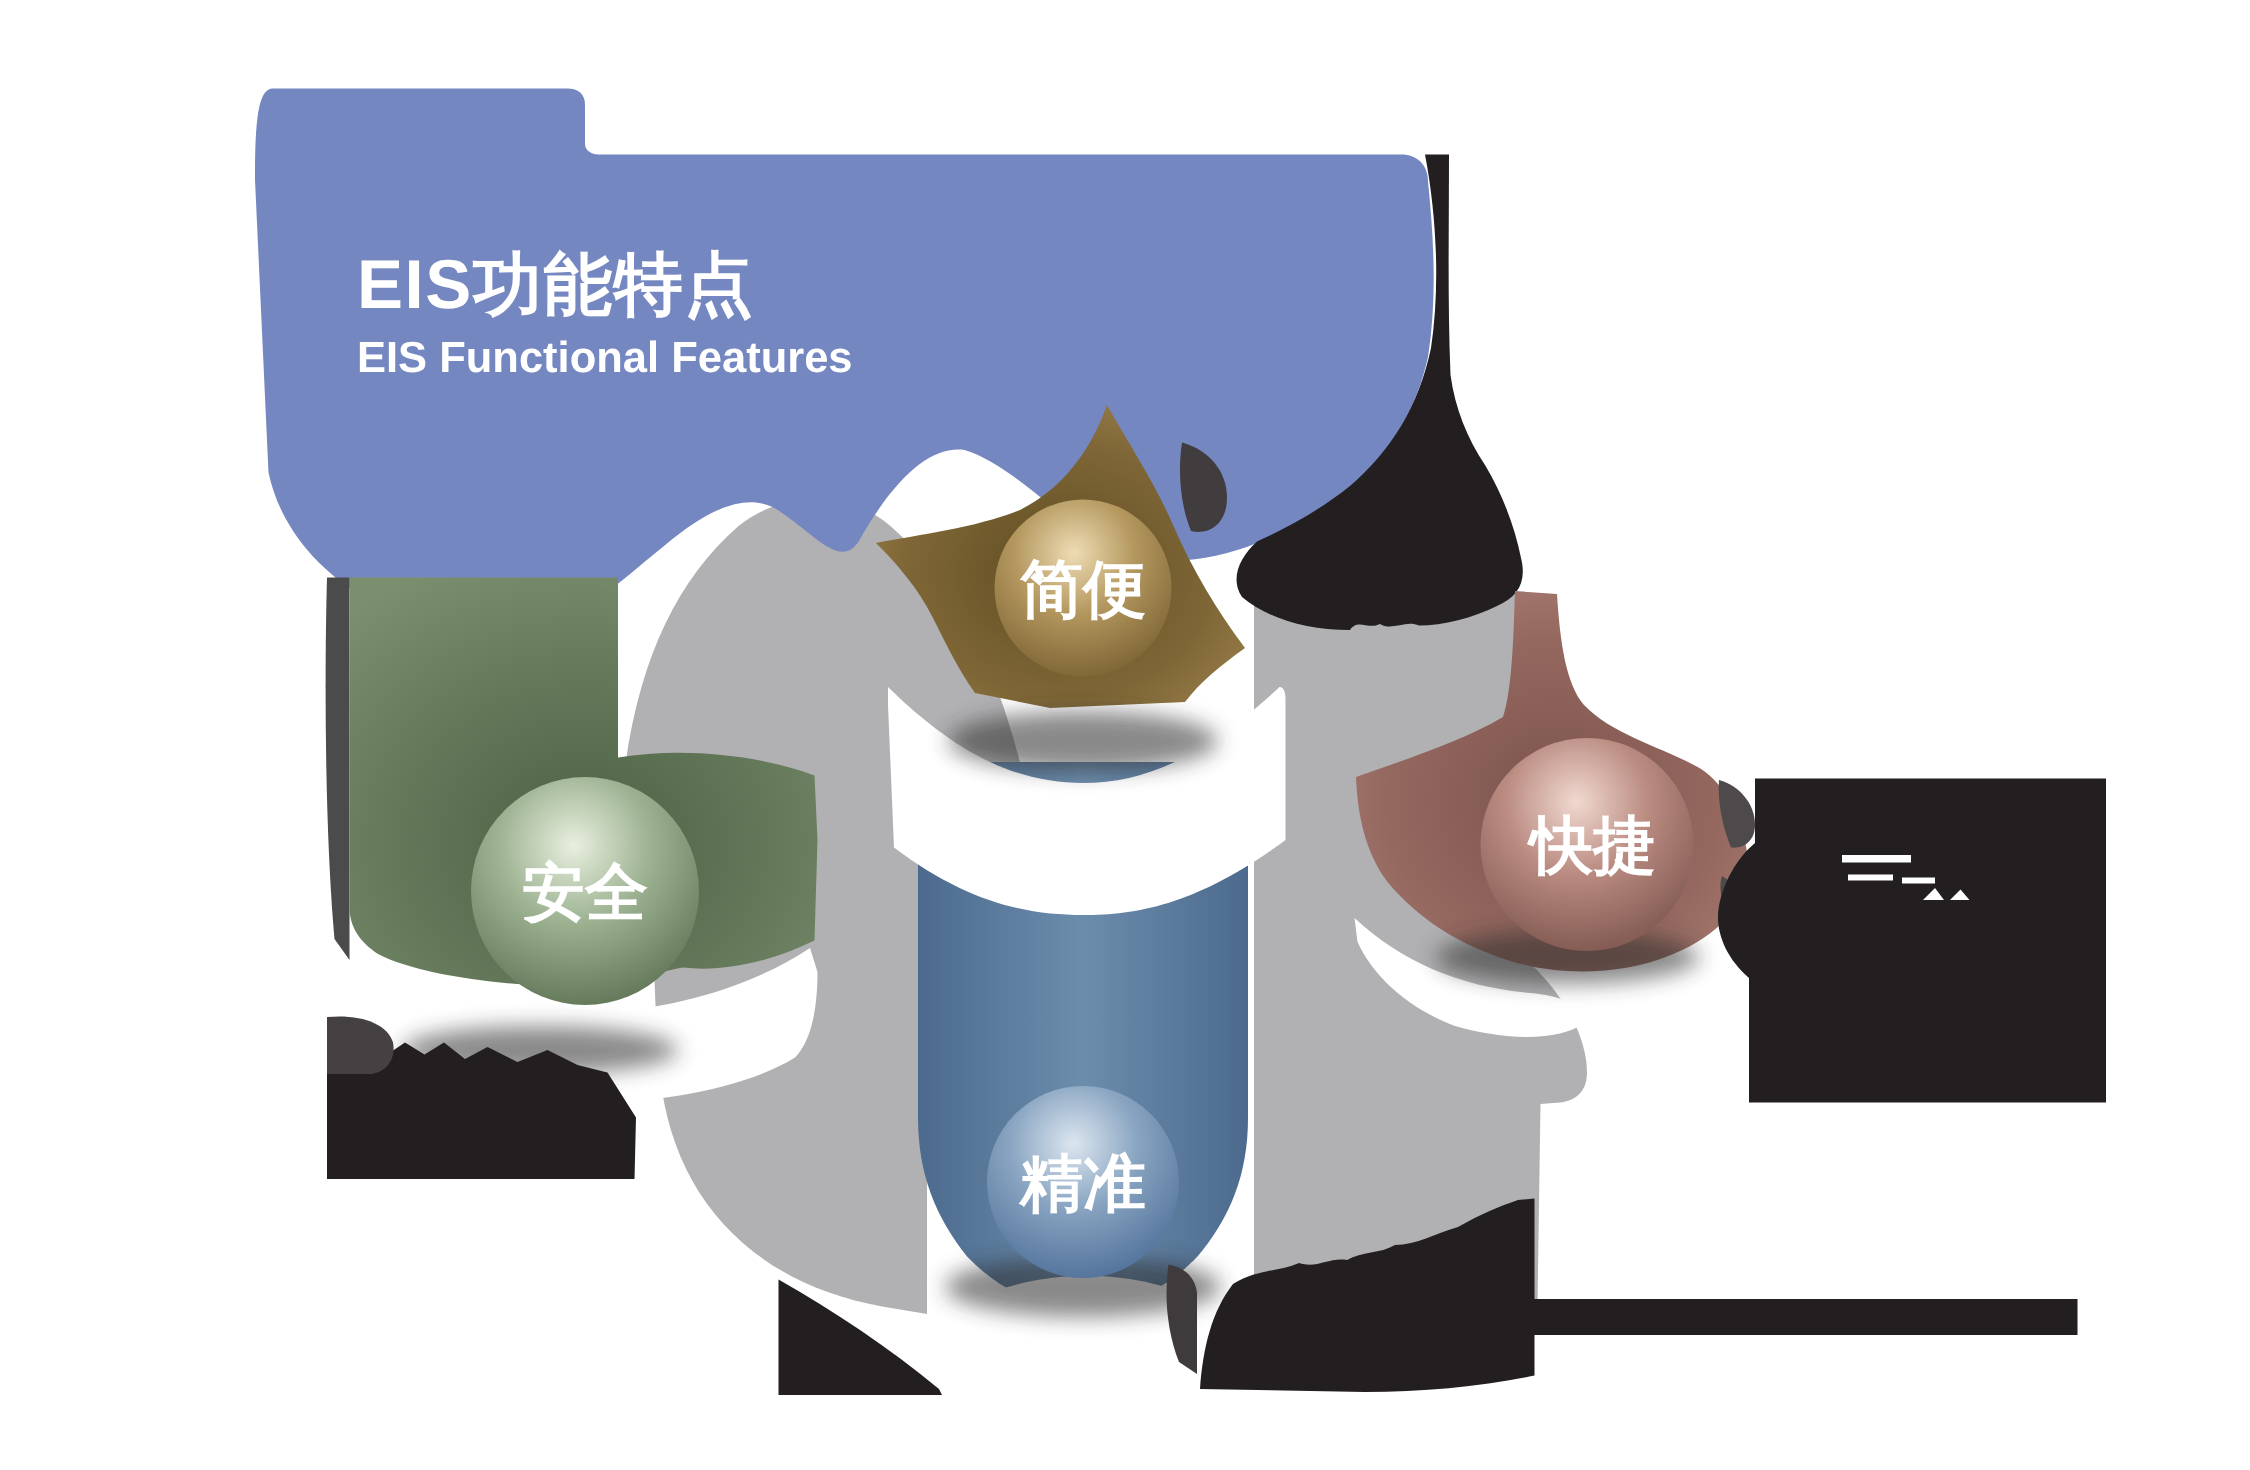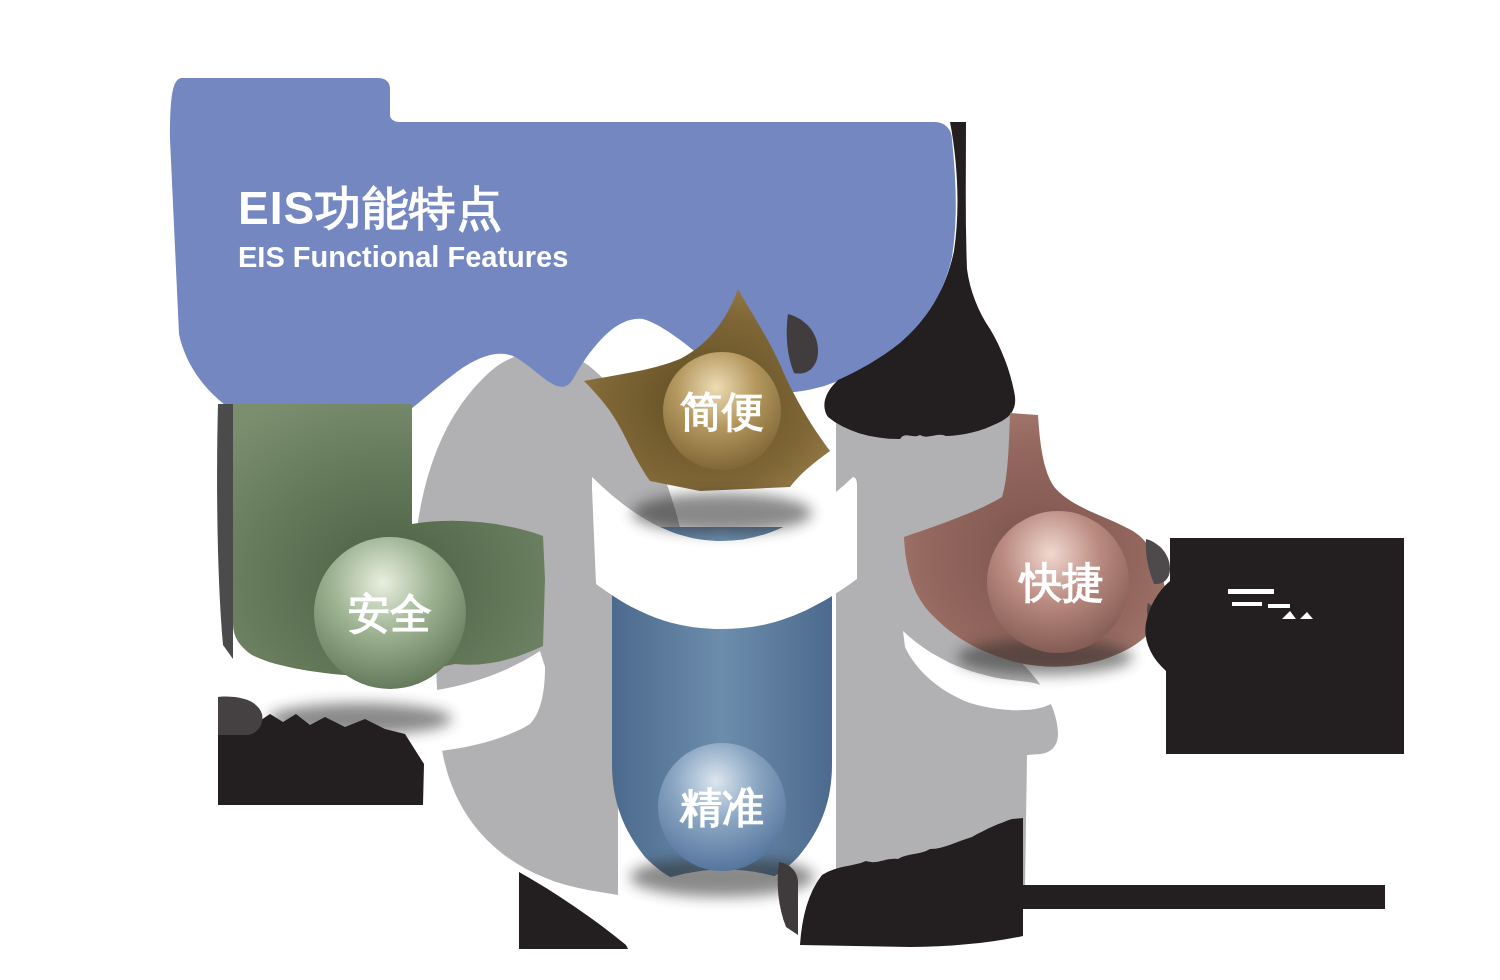--- a/index.html
+++ b/index.html
@@ -1,17 +1,17 @@
 <!DOCTYPE html>
 <html><head>
 <meta charset="utf-8">
 <style>
   html,body{margin:0;padding:0;background:#ffffff;}
   body{width:1500px;height:980px;overflow:hidden;font-family:"Liberation Sans","DejaVu Sans",sans-serif;}
-  #stage{position:relative;width:1500px;height:820px;margin-top:19px;}
+  #stage{position:relative;width:1500px;height:820px;}
   svg{display:block;}
   .title-cn{font-family:"Liberation Sans","DejaVu Sans",sans-serif;font-weight:bold;font-size:46px;fill:#ffffff;letter-spacing:1px;}
   .title-en{font-family:"Liberation Sans","DejaVu Sans",sans-serif;font-weight:bold;font-size:29px;fill:#ffffff;}
   .ball-label{font-family:"Liberation Sans","DejaVu Sans",sans-serif;font-weight:bold;font-size:42px;fill:#ffffff;text-anchor:middle;}
 </style>
 </head>
 <body>
 
 <div id="stage">
 <svg width="1500" height="980" viewBox="0 0 1500 980" xmlns="http://www.w3.org/2000/svg">

